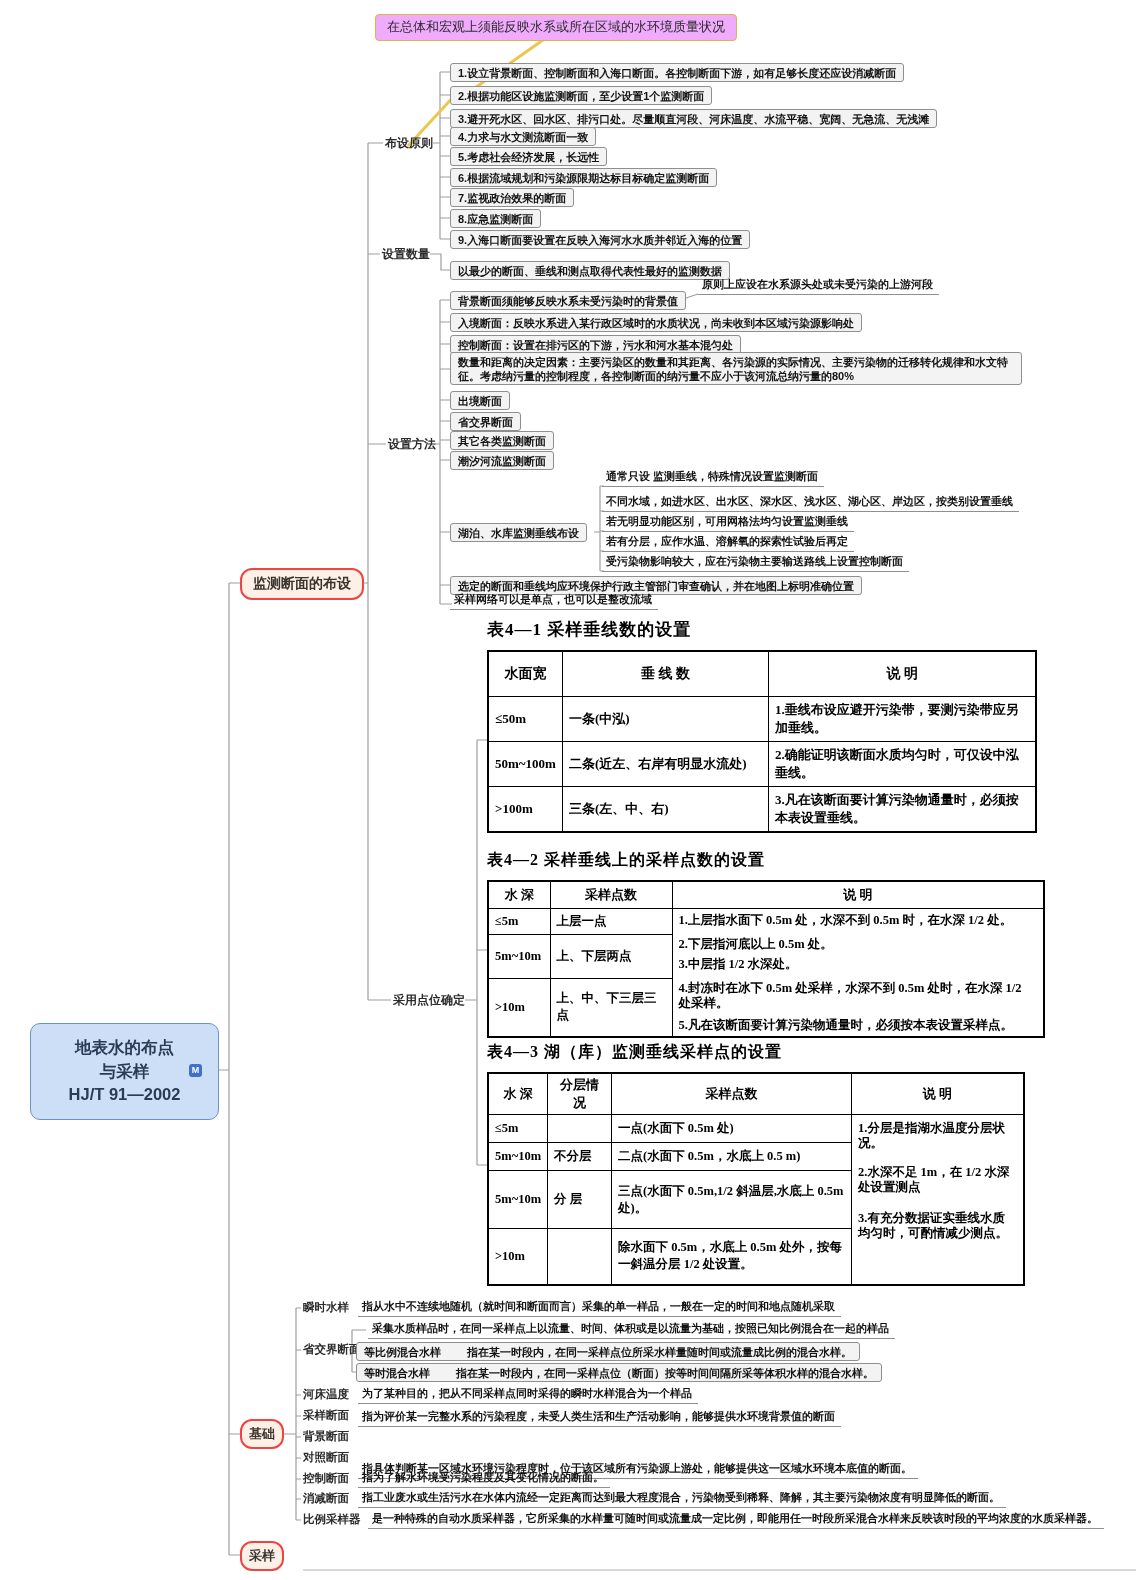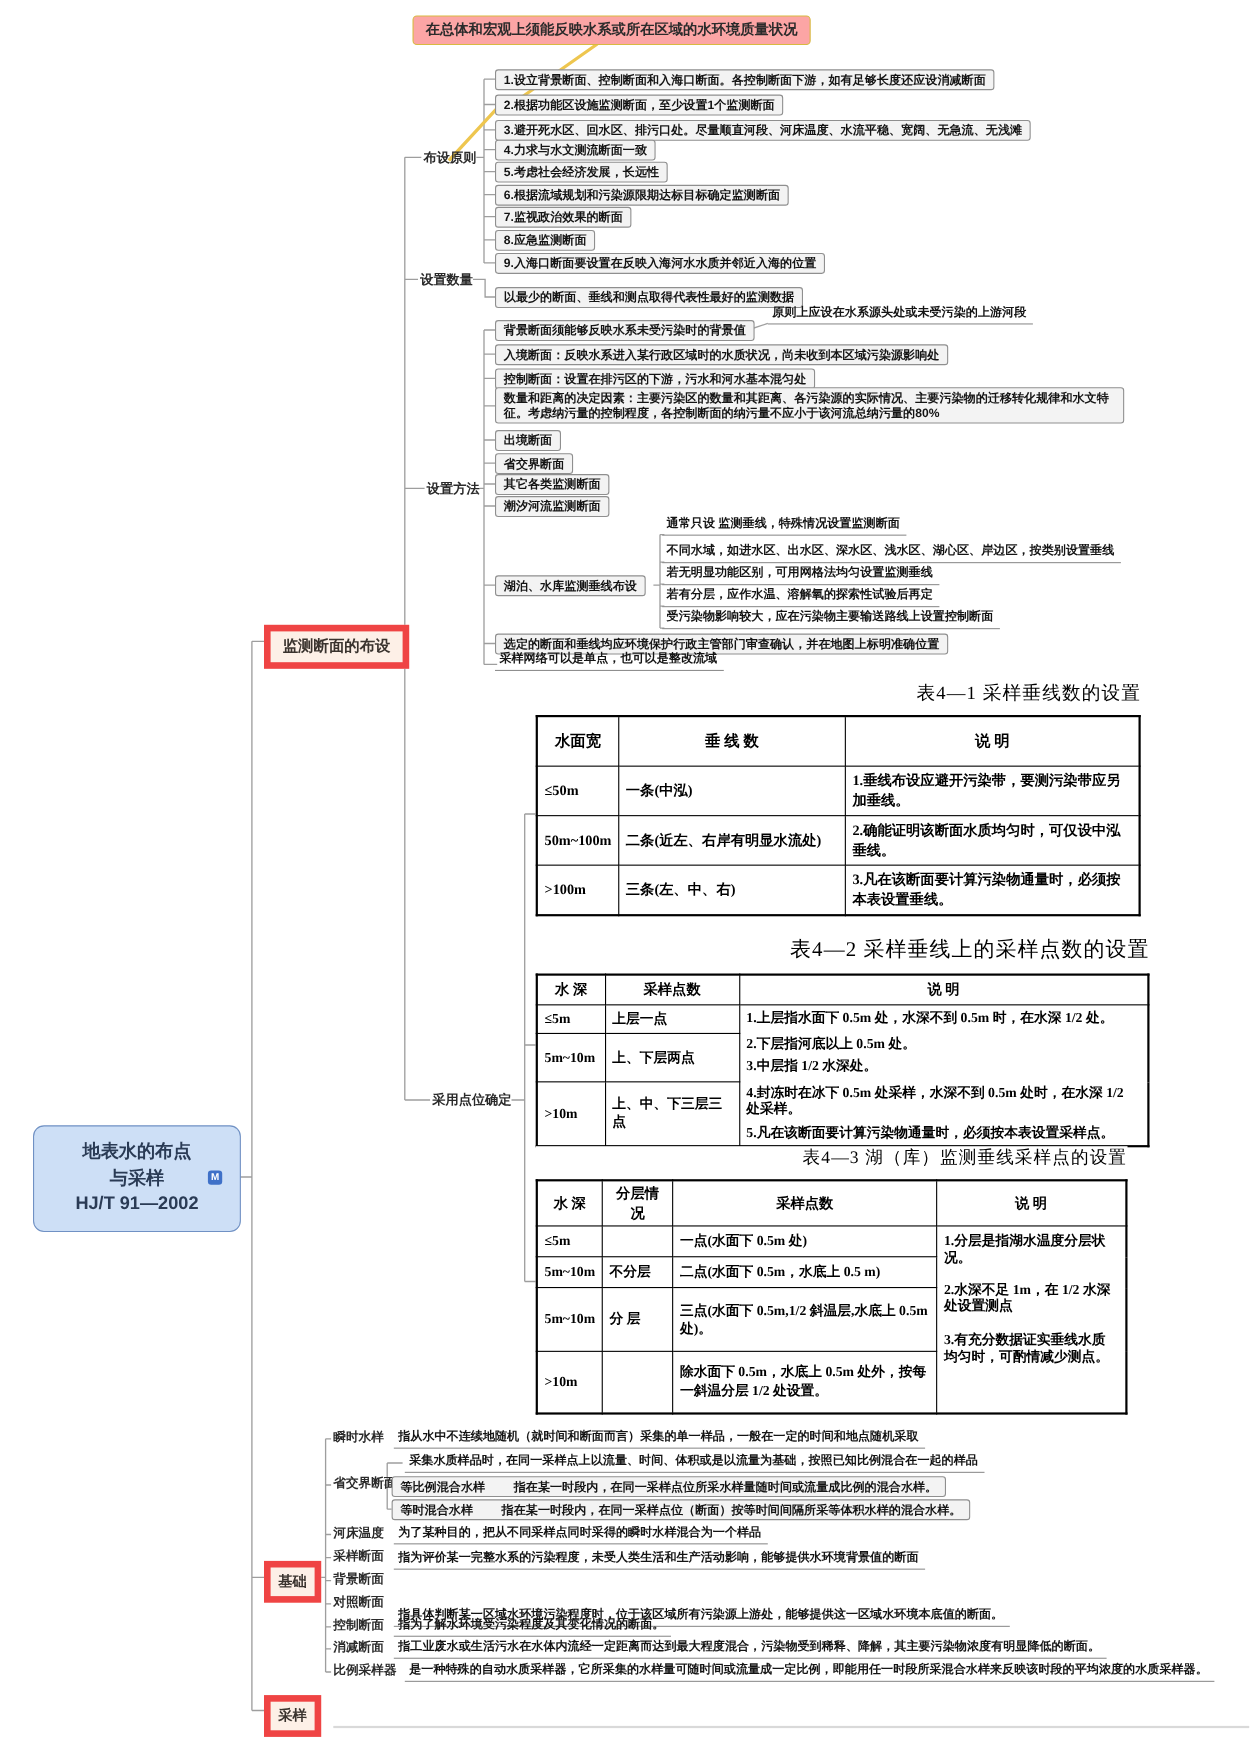--- a/index.html
+++ b/index.html
@@ -11,39 +11,39 @@
   .box{background:#f3f3f3;border:1px solid #8f8f8f;border-radius:3px;
     padding:2px 7px 1px 7px;font-size:11px;font-weight:600;color:#141414;
     white-space:nowrap;line-height:14px;}
   .box.wrap{white-space:normal;width:556px;}
   
   .lbl{font-size:12px;font-weight:700;color:#2b2b2b;white-space:nowrap;line-height:14px;}
   
   .uline{font-size:11px;font-weight:600;color:#141414;white-space:nowrap;
     line-height:13px;padding:0 6px 3px 4px;border-bottom:1px solid #8f8f8f;}
   
-  .node{background:#fdf0e7;border:6px solid #ef4444;border-radius:0;
+  .node{background:#fdf0e7;border:2px solid #ef4444;border-radius:12px;
     font-weight:600;color:#3a332e;white-space:nowrap;}
   .node.big{font-size:14px;padding:5px 11px;}
   .node.small{font-size:13px;padding:4px 7px;}
   
   .root{left:30px;top:1023px;width:187px;height:95px;background:#cddff6;
     border:1.5px solid #7091c4;border-radius:10px;display:flex;flex-direction:column;
     align-items:center;justify-content:center;font-size:16.5px;font-weight:600;
     color:#2a3b55;line-height:1.45;}
   .badge{position:absolute;right:16px;top:40px;width:13px;height:13px;background:#3f71c8;
     border-radius:3px;color:#fff;font-size:9px;font-weight:700;display:flex;
     align-items:center;justify-content:center;}
   
-  .note{left:375px;top:14px;background:#fca5a5;border:1px solid #d8b940;border-radius:4px;
-    padding:3px 11px 4px 11px;font-size:13px;font-weight:700;color:#2b2b2b;white-space:nowrap;}
+  .note{left:375px;top:14px;background:#f0abfc;border:1px solid #d8b940;border-radius:4px;
+    padding:3px 11px 4px 11px;font-size:13px;font-weight:400;color:#2b2b2b;white-space:nowrap;}
   
   .tbl{background:#fff;color:#000;}
-  .tbl .ttl{font-family:"Liberation Serif",serif;font-weight:normal;font-size:17px;
-    text-align:right;letter-spacing:1px;margin-bottom:9px;white-space:nowrap;}
+  .tbl .ttl{font-family:"Liberation Serif",serif;font-weight:bold;font-size:17px;
+    text-align:left;letter-spacing:1px;margin-bottom:9px;white-space:nowrap;}
   .tbl table{border-collapse:collapse;font-family:"Liberation Serif",serif;
     border:2.5px solid #000;table-layout:fixed;}
   .tbl th,.tbl td{border:1.5px solid #000;padding:2px 6px;font-weight:600;
     text-align:left;vertical-align:middle;overflow:hidden;}
   .tbl th{text-align:center;}
   #t41 th{font-size:14px;height:40px;}
   #t41 td{font-size:13px;height:40px;}
   #t42 th{font-size:13px;height:22px;}
   #t42 td{font-size:12.5px;}
   #t43 th{font-size:13px;height:24px;}
@@ -162,21 +162,21 @@
       <tr>
         <td>&gt;100m</td>
         <td>三条(左、中、右)</td>
         <td>3.凡在该断面要计算污染物通量时，必须按本表设置垂线。</td>
       </tr>
     </tbody>
       </table>
   </div>
 
   <div class="abs tbl" id="t42" style="left:487px;top:850px;">
-    <div class="ttl" style="font-size:19px;">表4—2 采样垂线上的采样点数的设置</div>
+    <div class="ttl" style="font-size:16px;">表4—2 采样垂线上的采样点数的设置</div>
     <table>
       <colgroup>
           <col style="width:62px">
           <col style="width:122px">
           <col style="width:372px">
         </colgroup>
       <tbody>
           <tr>
         <th>水 深</th>
         <th>采样点数</th>

